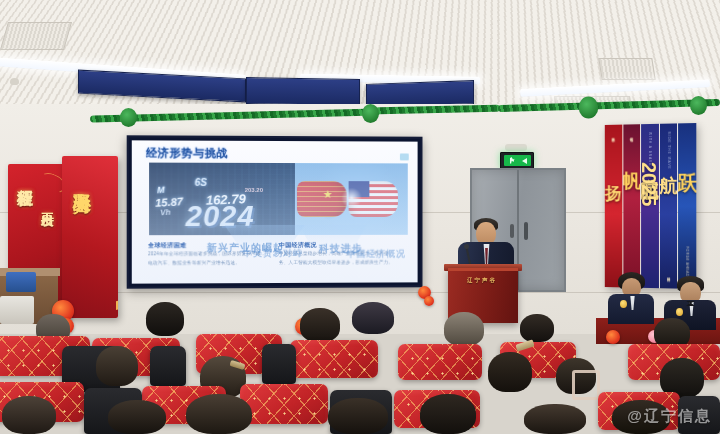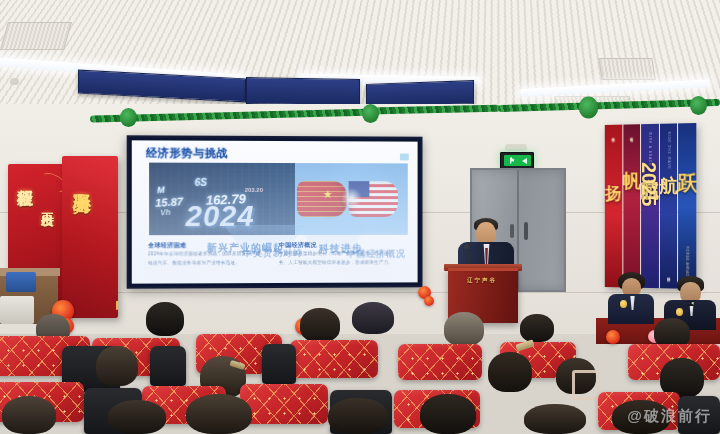--- a/index.html
+++ b/index.html
@@ -568,15 +568,15 @@
     <div class="head" style="left:2px;top:96px;width:54px;height:38px;background:linear-gradient(#4d4238,#1f1914);"></div>
     <div class="head" style="left:108px;top:100px;width:58px;height:34px;background:linear-gradient(#3d342b,#16120e);"></div>
     <div class="head" style="left:186px;top:94px;width:66px;height:40px;background:linear-gradient(#4a3f34,#1d1812);"></div>
     <div class="head" style="left:328px;top:98px;width:60px;height:36px;background:linear-gradient(#3a3128,#15110d);"></div>
     <div class="head" style="left:420px;top:94px;width:56px;height:40px;background:linear-gradient(#2f2821,#120f0c);"></div>
     <div class="head" style="left:524px;top:104px;width:62px;height:30px;background:linear-gradient(#453a30,#1a1510);"></div>
     <div class="head" style="left:612px;top:100px;width:58px;height:34px;background:linear-gradient(#332b23,#131009);"></div>
 
   </div>
 
-  <div class="watermark">@破浪前行</div>
+  <div class="watermark">@辽宁信息</div>
 
 </div>
 
 </body></html>

